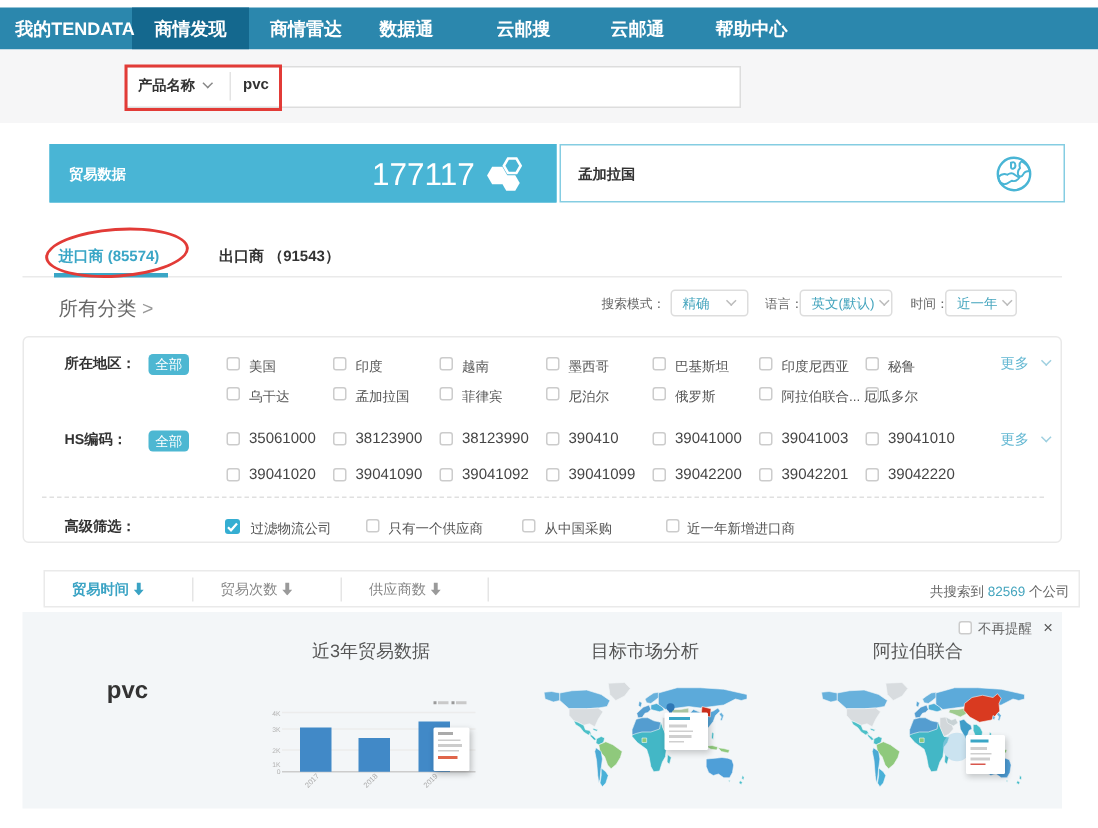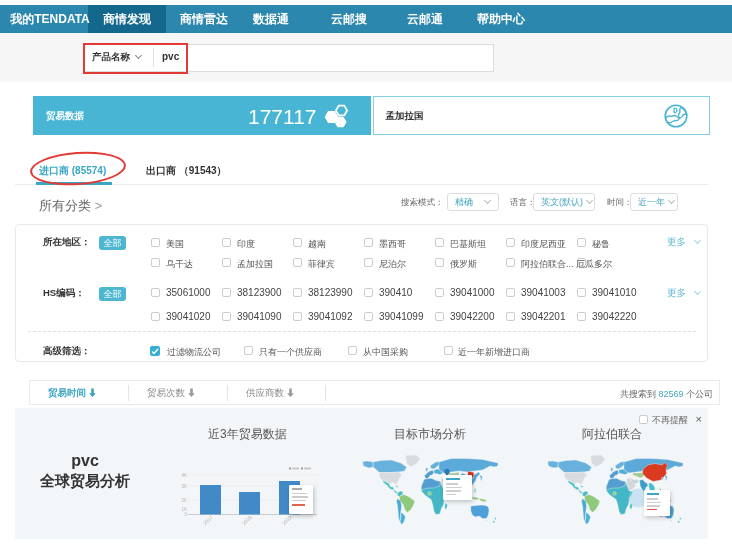--- a/index.html
+++ b/index.html
@@ -223,21 +223,20 @@
           <path d="M3.5 9 L0.2 5.2 L2.2 5.2 L2.2 0.5 L4.8 0.5 L4.8 5.2 L6.8 5.2 Z" fill="#9a9a9a"></path>
         </svg></div>
     <div class="sortsep" style="left:295px;"></div>
     <div id="found">共搜索到 <b>82569</b> 个公司</div>
   </div>
 
   <div id="panel">
     <div id="remind"><span class="box"></span>不再提醒 <span class="x">×</span></div>
     <div id="ptitle">
       <div class="l1">pvc</div>
-      <div class="l2">全球贸易分析</div>
     </div>
     <div class="ctitle" style="left:193px;">近3年贸易数据</div>
     <div class="ctitle" style="left:379px;">目标市场分析</div>
     <div class="ctitle" style="left:567px;">阿拉伯联合</div>
 
     <div class="abs" style="left:160px; top:55px; width:150px; height:75px;">
       <svg width="150" height="75" viewBox="0 0 150 75">
         <g stroke="#ececec" stroke-width="1">
           <line x1="13" y1="12" x2="142" y2="12"></line>
           <line x1="13" y1="23" x2="142" y2="23"></line>

